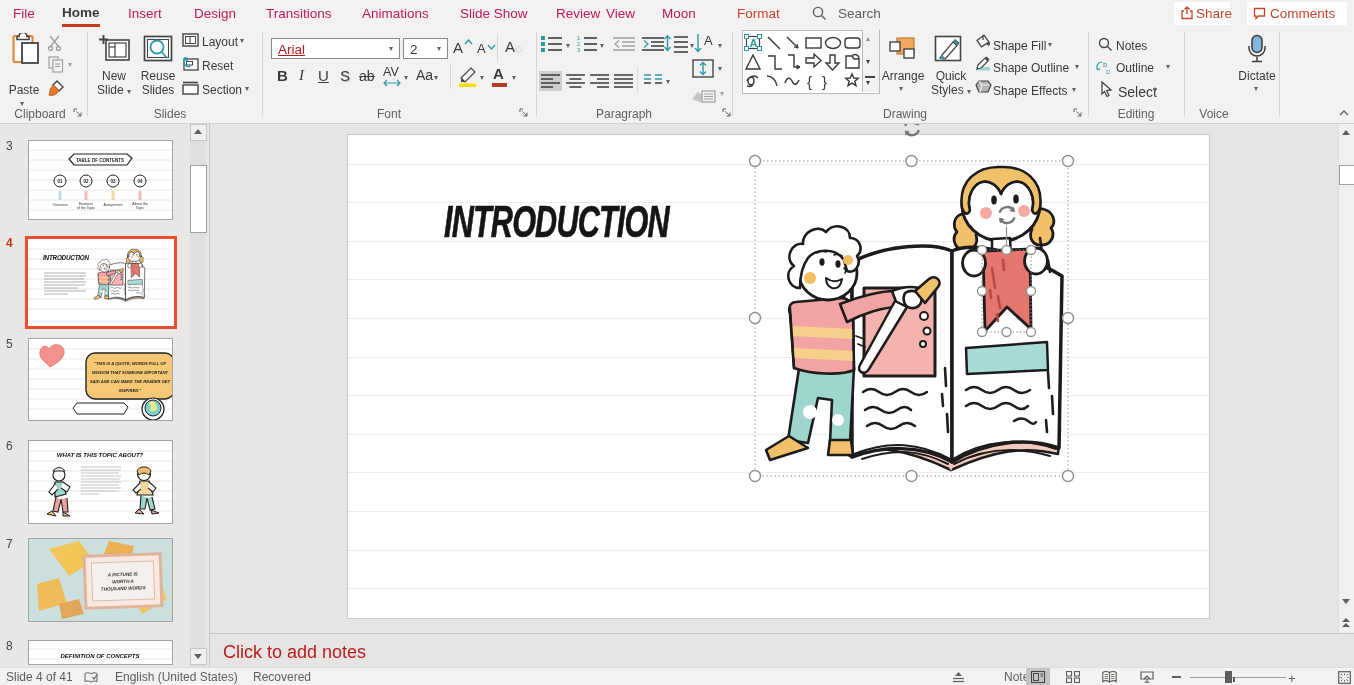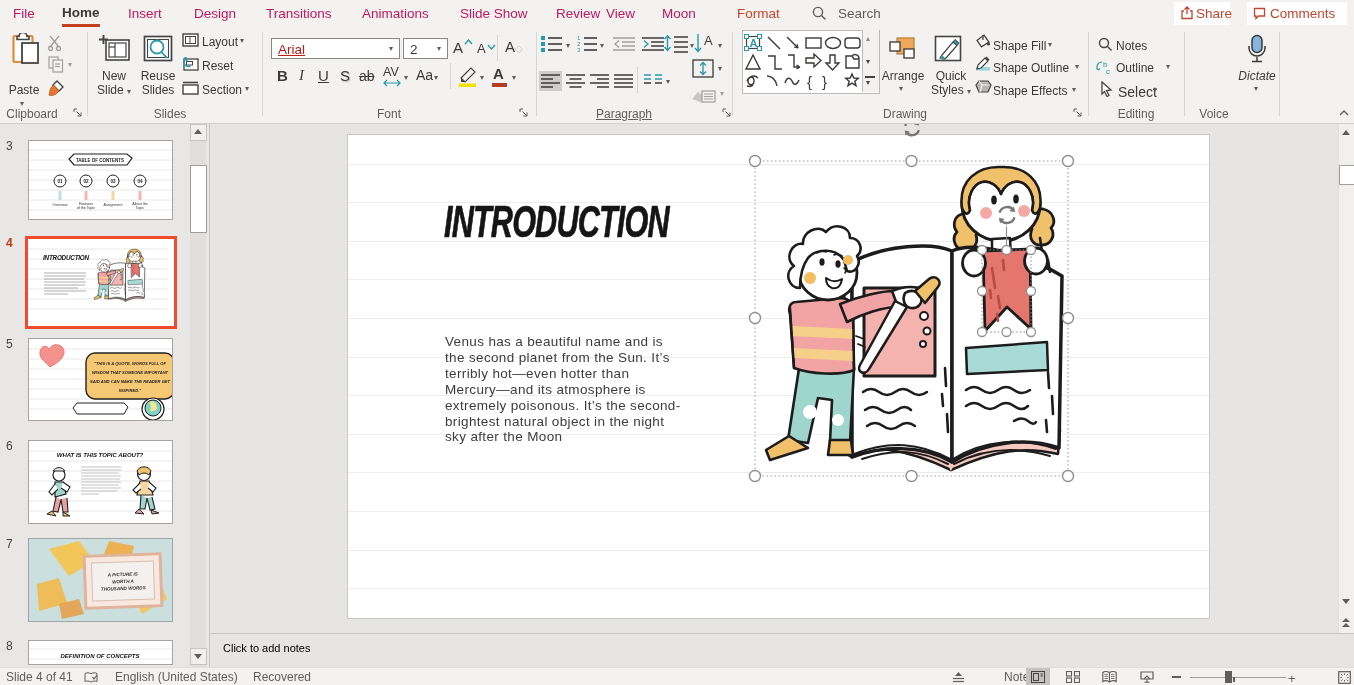--- a/index.html
+++ b/index.html
@@ -94,21 +94,21 @@
           <rect x="5" y="4" width="9.5" height="12" fill="#f6f5f4"></rect>
           <line x1="7" y1="8" x2="12" y2="8"></line>
           <line x1="7" y1="10.5" x2="12" y2="10.5"></line>
         </g>
       </svg>
   <div class="dd" style="left:68px;top:33px;color:#a19f9d;">▾</div>
   <svg class="abs" style="left:46px;top:52px" width="20" height="20" viewBox="0 0 20 20">
         <path d="M11 2 L17 8 L13 12 L7 6 Z" fill="#fff" stroke="#444" stroke-width="1.4"></path>
         <path d="M7 6 L13 12 L11 14 C9 16 6 17 3 16 C4 14 3.5 11 5 9 Z" fill="#e9762d" stroke="#c06024" stroke-width="1"></path>
       </svg>
-  <div class="glbl" style="left:0px;width:64px;">Clipboard</div>
+  <div class="glbl" style="left:8px;width:64px;">Clipboard</div>
   <svg class="launch" style="left:73px" viewBox="0 0 10 10">
         <path d="M1 1 v3 M1 1 h3 M3.5 3.5 L8 8 M8 8 h-3.5 M8 8 v-3.5" stroke="#605e5c" stroke-width="1" fill="none"></path>
       </svg>
 
   <svg class="abs" style="left:99px;top:8px" width="31" height="27" viewBox="0 0 31 27">
     <rect x="7" y="5" width="23" height="20" fill="#fff" stroke="#444" stroke-width="1.6"></rect>
     <rect x="10" y="8" width="17" height="14" fill="none" stroke="#444" stroke-width="1.2"></rect>
     <line x1="16" y1="8" x2="16" y2="22" stroke="#444" stroke-width="1.2"></line>
     <line x1="10" y1="12" x2="16" y2="12" stroke="#444" stroke-width="1.2"></line>
     <path d="M4.5 0 v9 M0 4.5 h9" stroke="#444" stroke-width="1.9" fill="none"></path>
@@ -297,21 +297,21 @@
           <line x1="11" y1="1" x2="18" y2="1"></line>
           <line x1="0" y1="5" x2="7" y2="5"></line>
           <line x1="11" y1="5" x2="18" y2="5"></line>
         </g>
         <g stroke="#3b3a39" stroke-width="1.5">
           <line x1="0" y1="9" x2="7" y2="9"></line>
           <line x1="11" y1="9" x2="18" y2="9"></line>
         </g>
       </svg>
   <div class="dd" style="left:666px;top:50px;">▾</div>
-  <div class="glbl" style="left:574px;width:100px;text-decoration:underline;">Paragraph</div>
+  <div class="glbl" style="left:574px;width:100px;">Paragraph</div>
   <svg class="launch" style="left:722px" viewBox="0 0 10 10">
         <path d="M1 1 v3 M1 1 h3 M3.5 3.5 L8 8 M8 8 h-3.5 M8 8 v-3.5" stroke="#605e5c" stroke-width="1" fill="none"></path>
       </svg>
 
   <div class="abs" style="left:742px;top:3px;width:136px;height:62px;background:#fff;border:1px solid #bdbbb9;"></div>
   <div class="abs" style="left:862px;top:3px;width:16px;height:62px;background:#f3f2f1;border-left:1px solid #bdbbb9;"></div>
   <div class="dd" style="left:866px;top:8px;color:#8a8886;transform:rotate(180deg)">▾</div>
   <div class="dd" style="left:866px;top:30px;color:#444;">▾</div>
   <div class="abs" style="left:865px;top:49px;width:10px;height:2px;background:#444;"></div>
   <div class="dd" style="left:866px;top:51px;color:#444;">▾</div>
@@ -405,21 +405,21 @@
   <div class="btxt" style="left:1118px;top:57px;font-size:14px;">Select</div>
   <div class="dd" style="left:1153px;top:58px;">▾</div>
   <div class="glbl" style="left:1086px;width:100px;">Editing</div>
 
   <svg class="abs" style="left:1246px;top:7px" width="22" height="30" viewBox="0 0 22 30">
     <rect x="6" y="1.5" width="10" height="17" rx="5" fill="#85b6e0" stroke="#3b3a39" stroke-width="1.5"></rect>
     <path d="M3 12 v2 a8 8 0 0 0 16 0 v-2" fill="none" stroke="#3b3a39" stroke-width="1.5"></path>
     <line x1="11" y1="23" x2="11" y2="27" stroke="#3b3a39" stroke-width="1.5"></line>
     <line x1="6" y1="27.5" x2="16" y2="27.5" stroke="#3b3a39" stroke-width="1.5"></line>
   </svg>
-  <div class="btxt" style="left:1234px;top:42px;width:46px;font-size:12px;font-style:italic;">Dictate</div>
+  <div class="btxt" style="left:1234px;top:42px;width:46px;font-size:12px;">Dictate</div>
   <div class="dd" style="left:1254px;top:57px;">▾</div>
   <div class="glbl" style="left:1164px;width:100px;">Voice</div>
   <svg class="abs" style="left:1339px;top:83px" width="10" height="6" viewBox="0 0 10 6">
         <path d="M1 5 L5 1 L9 5" fill="none" stroke="#605e5c" stroke-width="1.3"></path>
       </svg>
 </div>
 
 <div id="mainarea">
   <div id="thumbpanel">
 
@@ -601,21 +601,20 @@
         </svg>
     <div class="abs" style="left:190px;top:41px;width:15px;height:66px;background:#fff;border:1px solid #a19f9d;"></div>
     <div class="abs" style="left:190px;top:524px;width:15px;height:15px;background:#f1f0ef;border:1px solid #c8c6c4;"></div>
     <svg class="abs" style="left:194px;top:530px" width="8" height="5" viewBox="0 0 8 5">
           <path d="M0 0 L4 5 L8 0 Z" fill="#605e5c"></path>
         </svg>
 </div>
   <div id="canvas">
     <div id="page"></div>
     <div class="abs" style="left:234px;top:72px;font-size:45px;font-weight:bold;font-style:italic;color:#151515;-webkit-text-stroke:0.7px #151515;transform:scaleX(0.68);transform-origin:left top;letter-spacing:-1.2px;white-space:nowrap;">INTRODUCTION</div>
-    <div class="abs" style="left:235px;top:210px;font-size:13.5px;line-height:15.9px;color:#3c3c3c;letter-spacing:0.35px;white-space:nowrap;">Venus has a beautiful name and is<br>the second planet from the Sun. It’s<br>terribly hot—even hotter than<br>Mercury—and its atmosphere is<br>extremely poisonous. It’s the second-<br>brightest natural object in the night<br>sky after the Moon</div>
 
     <svg class="abs" style="left:530px;top:-14px" width="350" height="380" viewBox="0 0 350 380">
 
       <rect x="15" y="51" width="313" height="315" fill="none" stroke="#9a9a9a" stroke-width="1" stroke-dasharray="1.5 2.5"></rect>
 
       <g id="illu" stroke-linejoin="round" stroke-linecap="round">
 
         <path d="M222 104 C214 106 212 116 217 122 C211 128 215 140 224 140 C233 141 239 134 236 125 C242 118 236 103 222 104 Z" fill="#f1c06a" stroke="#1c1c1c" stroke-width="2.8"></path>
         <path d="M303 99 C313 101 317 112 311 118 C316 125 311 135 302 135 C293 136 288 128 292 119 C287 111 292 98 303 99 Z" fill="#f1c06a" stroke="#1c1c1c" stroke-width="2.8"></path>
         <ellipse cx="261" cy="95" rx="39" ry="36" fill="#fff" stroke="#1c1c1c" stroke-width="3"></ellipse>
@@ -760,21 +759,21 @@
         </svg>
     <svg class="abs" style="left:1132px;top:494px" width="8" height="9" viewBox="0 0 8 9">
           <path d="M0 4 L4 0 L8 4 Z M0 9 L4 5 L8 9 Z" fill="#605e5c"></path>
         </svg>
     <svg class="abs" style="left:1132px;top:512px" width="8" height="9" viewBox="0 0 8 9">
           <path d="M0 0 L4 4 L8 0 Z M0 5 L4 9 L8 5 Z" fill="#605e5c"></path>
         </svg>
 </div>
 </div>
 <div id="notesbar">
-      <div style="position:absolute;left:13px;top:8px;font-size:11px;color:#000000;">Click to add notes</div>
+      <div style="position:absolute;left:13px;top:8px;font-size:18px;color:#b91c1c;">Click to add notes</div>
     </div>
 <div id="statusbar">
   <div class="sbtxt" style="left:6px;">Slide 4 of 41</div>
   <svg class="abs" style="left:84px;top:4px" width="15" height="12" viewBox="0 0 15 12">
         <path d="M1 1.5 C3 .5 5 .5 7 1.8 C9 .5 11 .5 13 1.5 V9.5 C11 8.8 9 8.8 7 10 C5 8.8 3 8.8 1 9.5 Z" fill="none" stroke="#605e5c" stroke-width="1"></path>
         <path d="M8.5 5 l1.5 2 l3 -4" fill="none" stroke="#605e5c" stroke-width="1.2"></path>
       </svg>
   <div class="sbtxt" style="left:115px;">English (United States)</div>
   <div class="sbtxt" style="left:253px;">Recovered</div>
 

